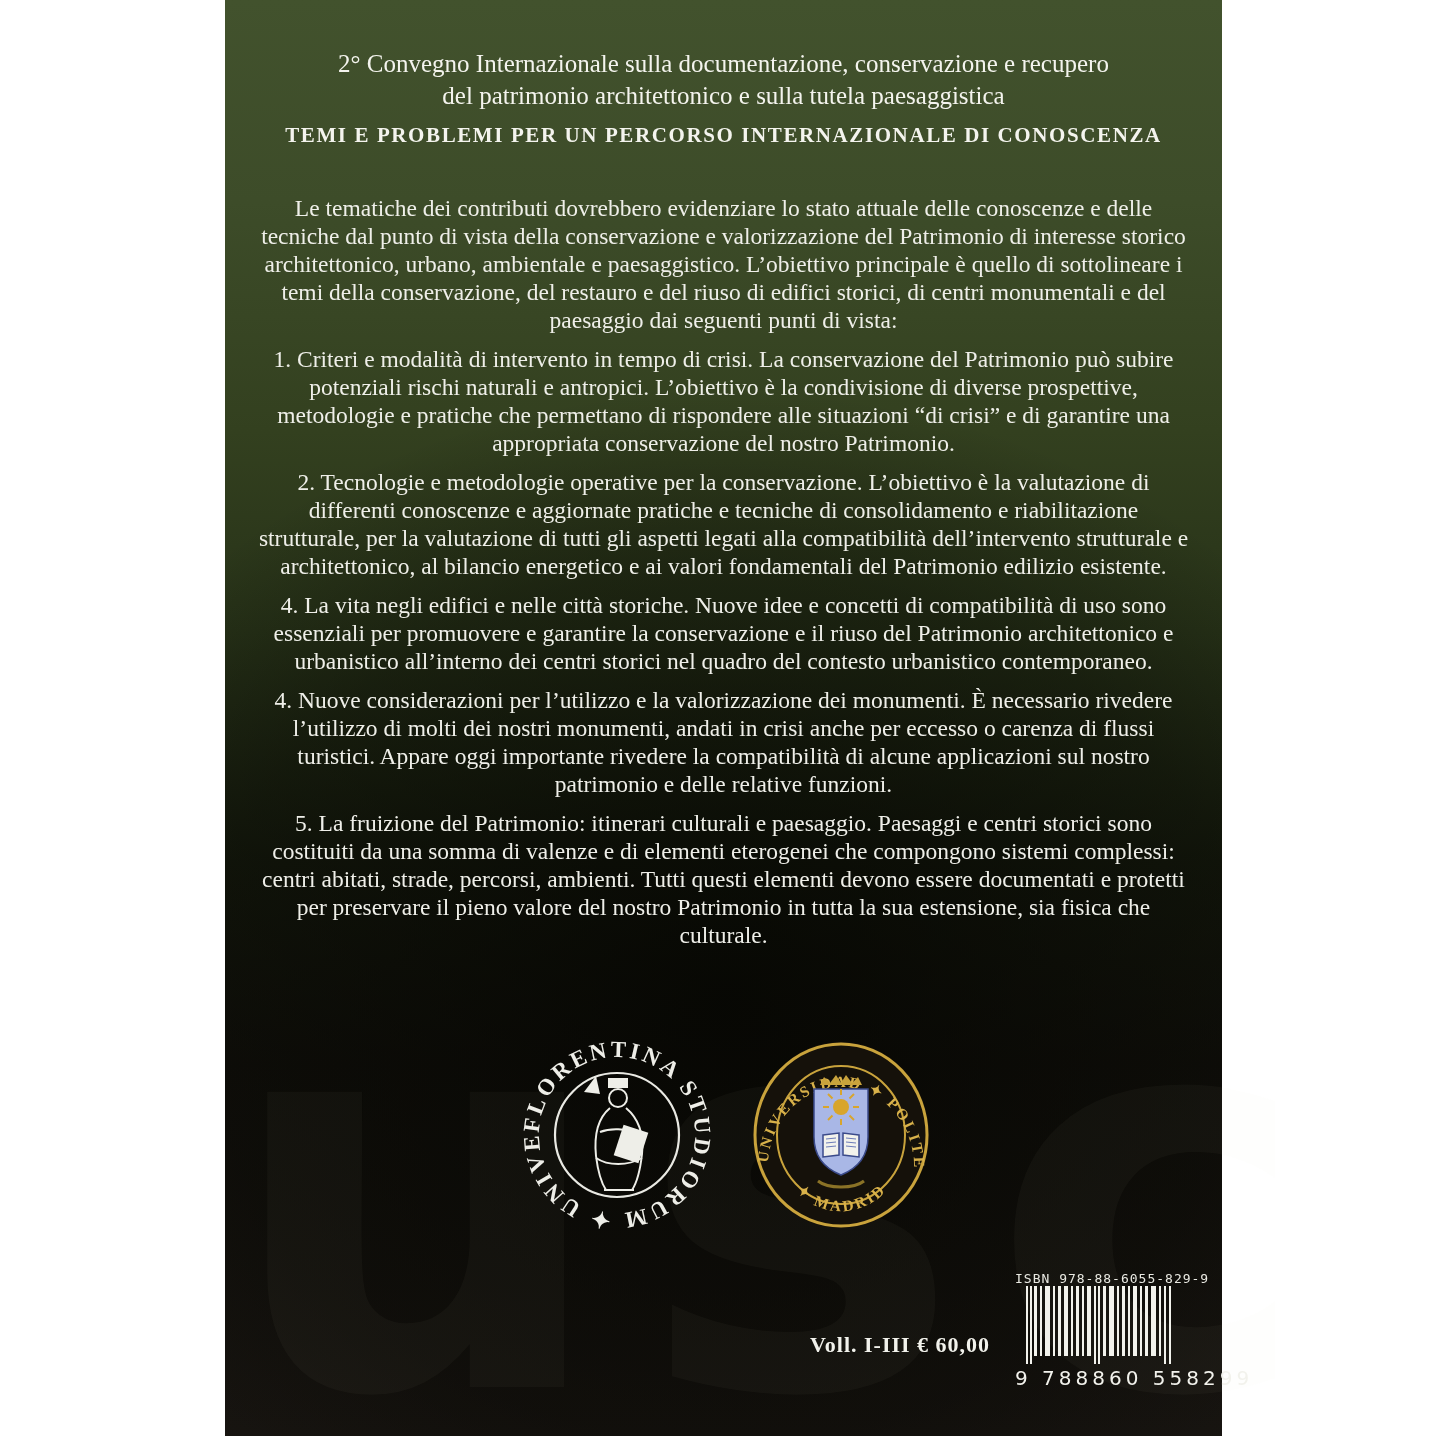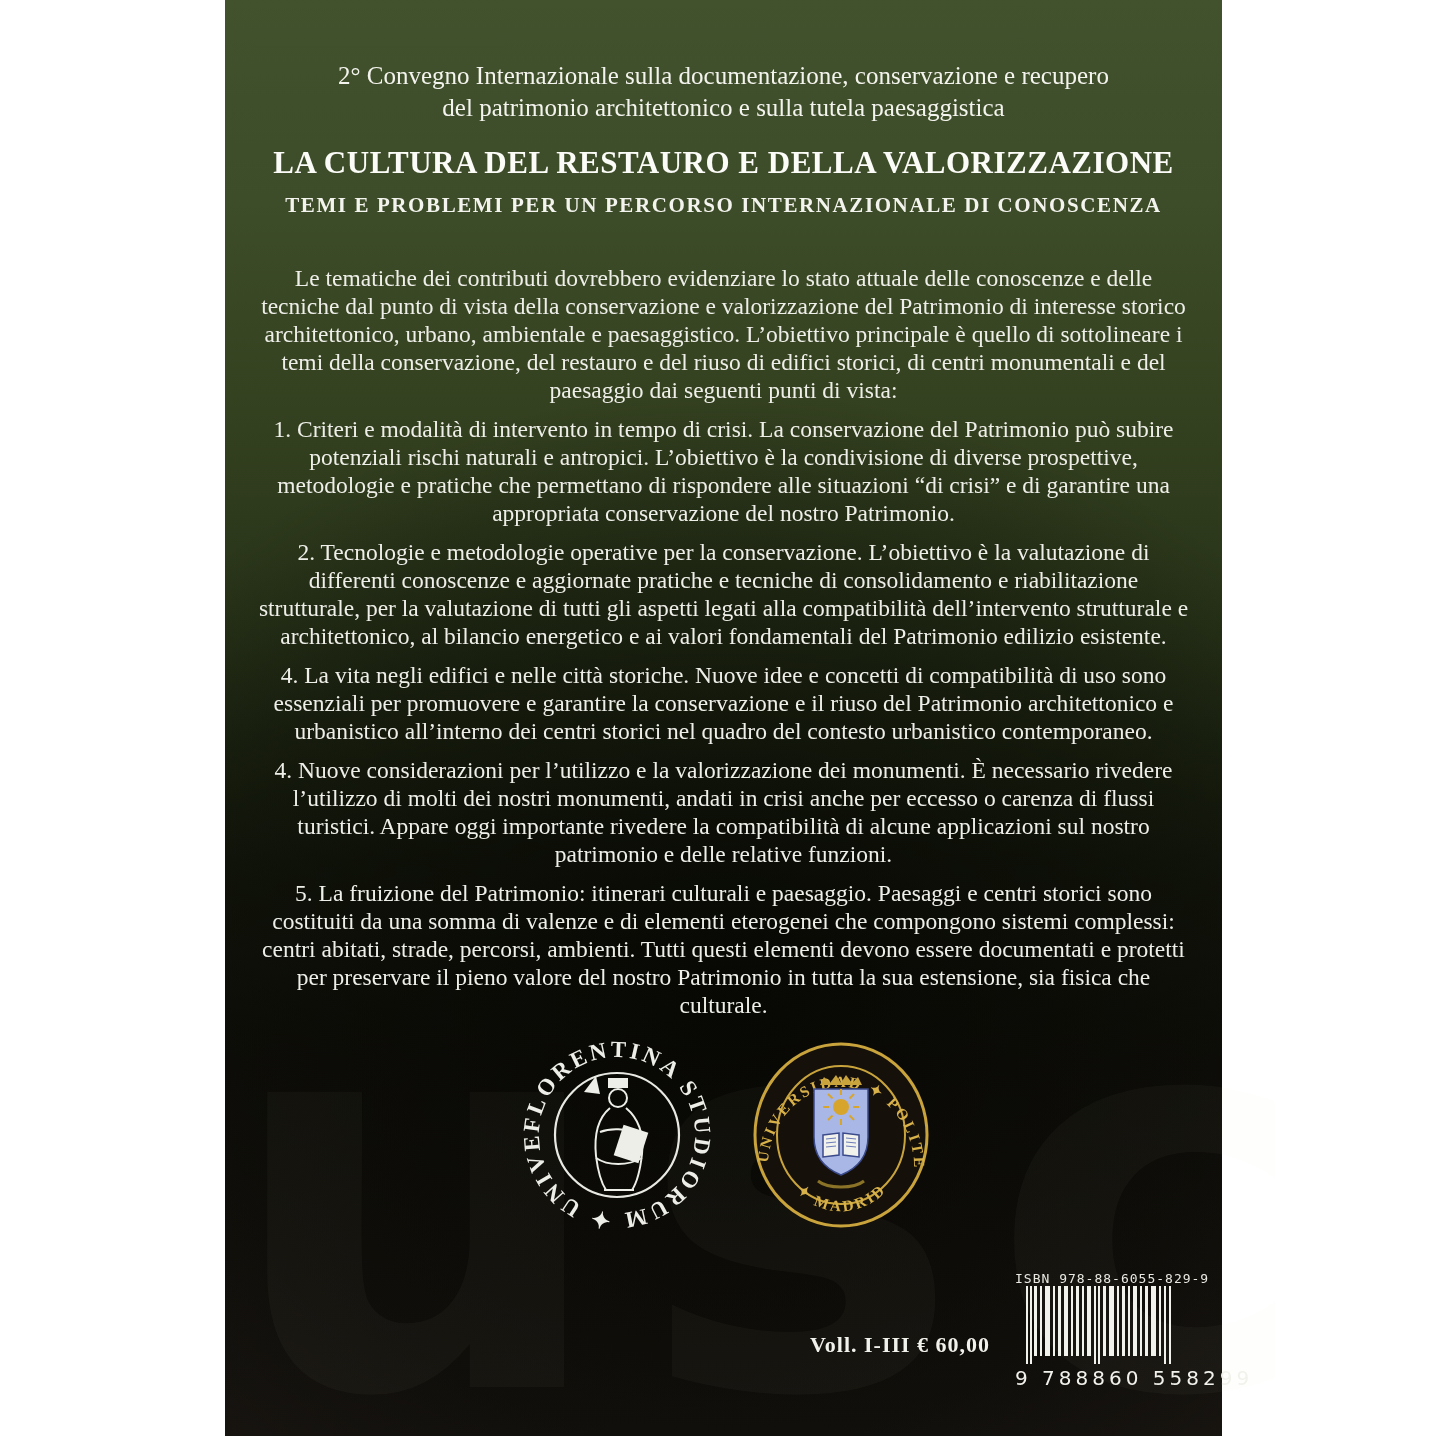--- a/index.html
+++ b/index.html
@@ -7,21 +7,21 @@
        font-family:"Liberation Serif", serif;overflow:hidden;}
   .cover{position:absolute;left:225px;top:0;width:997px;height:1436px;
          background:
            radial-gradient(ellipse 95% 55% at 50% 70%, rgba(4,4,1,0.78) 0%, rgba(4,4,1,0.35) 55%, rgba(4,4,1,0) 78%),
            linear-gradient(180deg,#42522d 0%,#3d4c29 14%,#33401f 30%,#273218 44%,#161b0e 60%,#12110c 74%,#181511 100%);
          color:#f0f0ea; text-align:center;}
   .watermark{position:absolute;left:0;top:930px;width:100%;text-align:center;
              font-family:"DejaVu Sans", sans-serif;font-weight:bold;
              font-size:540px;line-height:1;letter-spacing:30px;
              color:rgba(215,215,195,0.035);pointer-events:none;user-select:none;}
-  .header-block{padding-top:60px;font-size:25px;line-height:1.26;color:#f4f4ee;}
+  .header-block{padding-top:48px;font-size:25px;line-height:1.26;color:#f4f4ee;}
   .title{margin-top:22px;font-size:31px;font-weight:bold;letter-spacing:0.5px;color:#fbfbf7;}
   .subtitle{margin-top:12px;font-size:21px;font-weight:bold;letter-spacing:1.6px;color:#f4f4ee;}
   .body-text{width:930px;margin:46px auto 12px auto;font-size:23.5px;line-height:28px;color:#efefe9;}
   .body-text p{margin:0 0 11px 0;}
   .seal-row{position:absolute;top:1032px;left:0;width:100%;
             display:flex;justify-content:center;align-items:center;gap:28px;}
   .price{position:absolute;left:555px;top:1332px;width:240px;text-align:center;
          font-size:22px;font-weight:bold;color:#f2f2ec;letter-spacing:1px;}
   .barcode{position:absolute;left:790px;top:1256px;width:168px;text-align:center;margin-top:15px;}
   .barcode .isbn{font-family:"DejaVu Sans Mono", monospace;font-size:13px;
@@ -35,21 +35,20 @@
 
 <div class="cover">
 
   <div class="watermark">usc</div>
 
   <div class="header-block">
     <div>2° Convegno Internazionale sulla documentazione, conservazione e recupero</div>
     <div>del patrimonio architettonico e sulla tutela paesaggistica</div>
   </div>
 
-  <div class="title">LA CULTURA DEL RESTAURO E DELLA VALORIZZAZIONE</div>
 
   <div class="subtitle">TEMI E PROBLEMI PER UN PERCORSO INTERNAZIONALE DI CONOSCENZA</div>
 
   <div class="body-text">
     <p>Le tematiche dei contributi dovrebbero evidenziare lo stato attuale delle conoscenze e delle tecniche dal punto di vista della conservazione e valorizzazione del Patrimonio di interesse storico architettonico, urbano, ambientale e paesaggistico. L’obiettivo principale è quello di sottolineare i temi della conservazione, del restauro e del riuso di edifici storici, di centri monumentali e del paesaggio dai seguenti punti di vista:</p>
     <p>1. Criteri e modalità di intervento in tempo di crisi. La conservazione del Patrimonio può subire potenziali rischi naturali e antropici. L’obiettivo è la condivisione di diverse prospettive, metodologie e pratiche che permettano di rispondere alle situazioni “di crisi” e di garantire una appropriata conservazione del nostro Patrimonio.</p>
     <p>2. Tecnologie e metodologie operative per la conservazione. L’obiettivo è la valutazione di differenti conoscenze e aggiornate pratiche e tecniche di consolidamento e riabilitazione strutturale, per la valutazione di tutti gli aspetti legati alla compatibilità dell’intervento strutturale e architettonico, al bilancio energetico e ai valori fondamentali del Patrimonio edilizio esistente.</p>
     <p>4. La vita negli edifici e nelle città storiche. Nuove idee e concetti di compatibilità di uso sono essenziali per promuovere e garantire la conservazione e il riuso del Patrimonio architettonico e urbanistico all’interno dei centri storici nel quadro del contesto urbanistico contemporaneo.</p>
     <p>4. Nuove considerazioni per l’utilizzo e la valorizzazione dei monumenti. È necessario rivedere l’utilizzo di molti dei nostri monumenti, andati in crisi anche per eccesso o carenza di flussi turistici. Appare oggi importante rivedere la compatibilità di alcune applicazioni sul nostro patrimonio e delle relative funzioni.</p>
     <p>5. La fruizione del Patrimonio: itinerari culturali e paesaggio. Paesaggi e centri storici sono costituiti da una somma di valenze e di elementi eterogenei che compongono sistemi complessi: centri abitati, strade, percorsi, ambienti. Tutti questi elementi devono essere documentati e protetti per preservare il pieno valore del nostro Patrimonio in tutta la sua estensione, sia fisica che culturale.</p>

